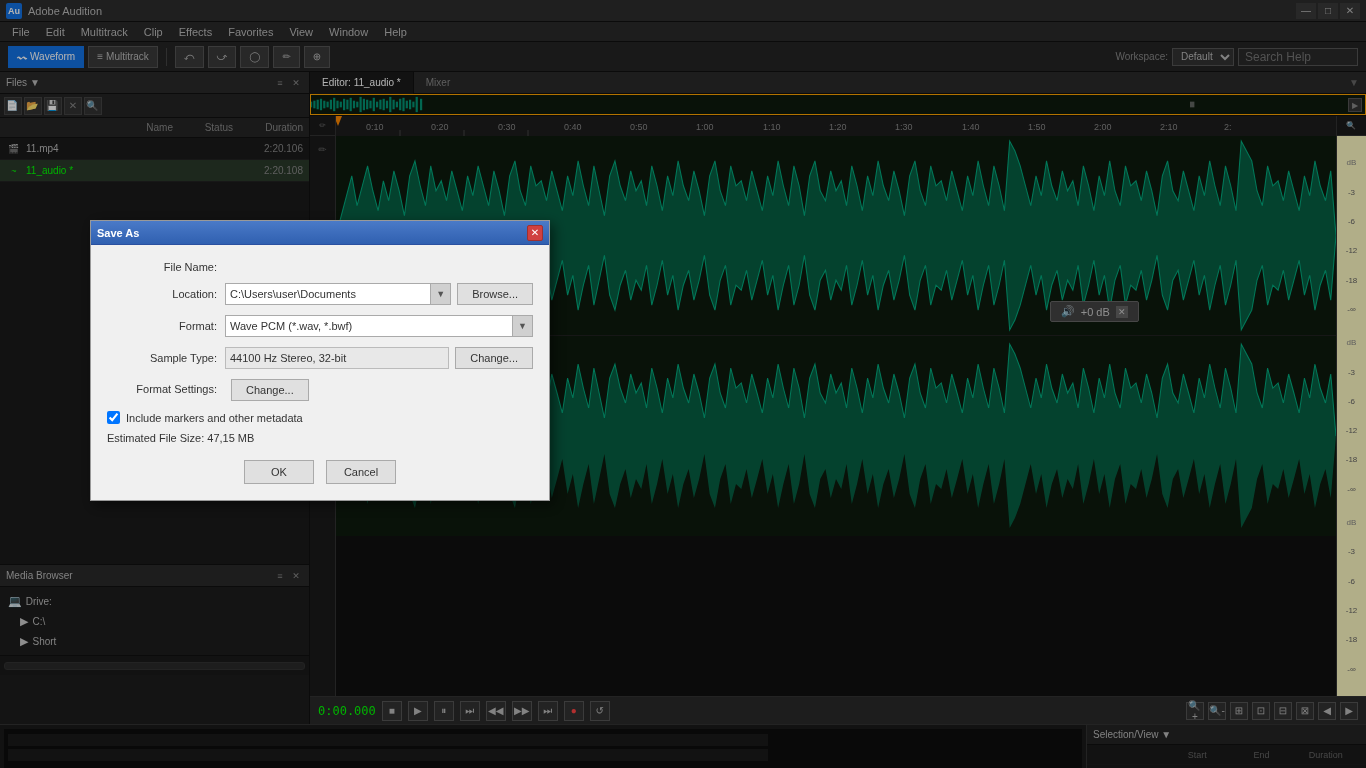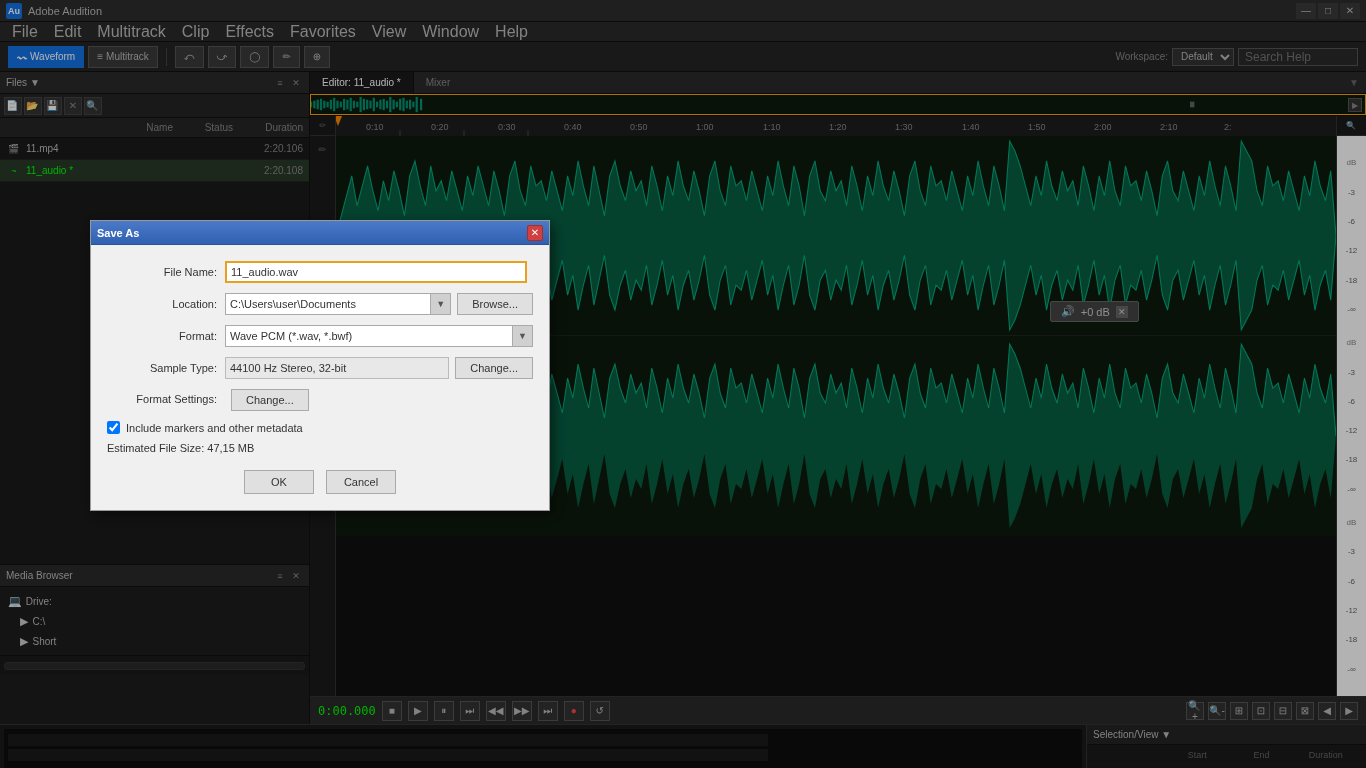--- a/index.html
+++ b/index.html
@@ -7,21 +7,21 @@
 
     
     #titlebar { height: 22px; background: #2d2d2d; display: flex; align-items: center; padding: 0 6px; border-bottom: 1px solid #111; }
     #titlebar .app-icon { width: 16px; height: 16px; background: #1473e6; border-radius: 2px; margin-right: 6px; display: flex; align-items: center; justify-content: center; color: white; font-size: 9px; font-weight: bold; }
     #titlebar .title-text { font-size: 11px; color: #bbb; flex: 1; }
     #titlebar .win-controls { display: flex; gap: 2px; }
     #titlebar .win-btn { width: 20px; height: 16px; background: #3a3a3a; border: none; color: #bbb; font-size: 10px; cursor: pointer; display: flex; align-items: center; justify-content: center; }
 
     
     #menubar { height: 20px; background: #2a2a2a; display: flex; align-items: center; padding: 0 4px; border-bottom: 1px solid #111; }
-    .menu-item { padding: 2px 8px; font-size: 16px; color: #bbb; cursor: pointer; }
+    .menu-item { padding: 2px 8px; font-size: 11px; color: #bbb; cursor: pointer; }
 
     
     #toolbar { height: 30px; background: #252525; display: flex; align-items: center; padding: 0 8px; border-bottom: 1px solid #111; gap: 4px; }
     .toolbar-btn { height: 22px; padding: 0 8px; background: #3a3a3a; border: 1px solid #555; color: #bbb; font-size: 10px; cursor: pointer; display: flex; align-items: center; gap: 3px; }
     .toolbar-btn.active { background: #1473e6; border-color: #1473e6; color: white; }
     .toolbar-separator { width: 1px; height: 18px; background: #444; margin: 0 4px; }
     .workspace-label { color: #888; font-size: 10px; margin-left: auto; }
     .workspace-select { background: #333; border: 1px solid #555; color: #bbb; font-size: 10px; padding: 1px 4px; height: 18px; }
     .search-box { background: #2a2a2a; border: 1px solid #555; color: #bbb; font-size: 12px; padding: 1px 6px; height: 18px; width: 120px; }
 
@@ -384,21 +384,21 @@
 
           <div class="waveform-ch2">
             <svg width="100%" height="100%" viewBox="0 0 950 200" preserveAspectRatio="none">
               <rect width="950" height="200" fill="#0d1a0d"></rect>
               <path d="M0,100 L5,85 L10,65 L15,45 L20,72 L25,52 L30,32 L35,57 L40,77 L45,47 L50,67 L55,38 L60,57 L65,82 L70,42 L75,28 L80,52 L85,72 L90,32 L95,57 L100,47 L105,67 L110,38 L115,57 L120,77 L125,42 L130,62 L135,32 L140,52 L145,72 L150,38 L155,57 L160,82 L165,42 L170,28 L175,57 L180,72 L185,32 L190,52 L195,47 L200,67 L205,38 L210,57 L215,77 L220,42 L225,62 L230,28 L235,52 L240,72 L245,32 L250,57 L255,82 L260,42 L265,28 L270,52 L275,67 L280,38 L285,57 L290,47 L295,72 L300,32 L305,52 L310,77 L315,42 L320,62 L325,28 L330,52 L335,67 L340,38 L345,57 L350,82 L355,42 L360,28 L365,57 L370,72 L375,32 L380,52 L385,47 L390,67 L395,38 L400,57 L405,77 L410,42 L415,62 L420,28 L425,52 L430,72 L435,32 L440,52 L445,82 L450,42 L455,28 L460,57 L465,67 L470,38 L475,57 L480,47 L485,72 L490,32 L495,52 L500,77 L505,42 L510,62 L515,28 L520,52 L525,67 L530,38 L535,57 L540,82 L545,42 L550,28 L555,57 L560,72 L565,32 L570,52 L575,47 L580,67 L585,38 L590,57 L595,77 L600,42 L605,62 L610,28 L615,52 L620,72 L625,32 L630,52 L635,77 L640,8 L645,18 L650,32 L655,52 L660,72 L665,42 L670,62 L675,28 L680,52 L685,67 L690,38 L695,57 L700,47 L705,72 L710,32 L715,52 L720,77 L725,42 L730,62 L735,28 L740,57 L745,72 L750,32 L755,52 L760,47 L765,67 L770,38 L775,57 L780,82 L785,42 L790,28 L795,57 L800,67 L805,38 L810,57 L815,77 L820,42 L825,62 L830,28 L835,52 L840,72 L845,32 L850,52 L855,77 L860,8 L865,18 L870,28 L875,57 L880,72 L885,32 L890,52 L895,47 L900,67 L905,38 L910,57 L915,77 L920,42 L925,62 L930,28 L935,52 L940,67 L945,38 L950,100 L950,100 L945,162 L940,133 L935,148 L930,172 L925,138 L920,158 L915,123 L910,143 L905,162 L900,133 L895,153 L890,148 L885,168 L880,128 L875,143 L870,172 L865,182 L860,192 L855,123 L850,148 L845,168 L840,128 L835,148 L830,172 L825,138 L820,158 L815,123 L810,143 L805,162 L800,133 L795,143 L790,172 L785,158 L780,118 L775,143 L770,162 L765,133 L760,153 L755,148 L750,168 L745,128 L740,143 L735,172 L730,138 L725,158 L720,123 L715,148 L710,168 L705,128 L700,153 L695,143 L690,162 L685,133 L680,148 L675,172 L670,138 L665,158 L660,128 L655,148 L650,168 L645,182 L640,192 L635,123 L630,148 L625,168 L620,128 L615,148 L610,172 L605,138 L600,158 L595,123 L590,143 L585,162 L580,133 L575,153 L570,148 L565,168 L560,128 L555,143 L550,172 L545,158 L540,118 L535,143 L530,162 L525,133 L520,148 L515,172 L510,138 L505,158 L500,123 L495,148 L490,168 L485,128 L480,153 L475,143 L470,162 L465,133 L460,143 L455,172 L450,158 L445,118 L440,148 L435,168 L430,128 L425,148 L420,172 L415,138 L410,158 L405,123 L400,143 L395,162 L390,133 L385,153 L380,148 L375,168 L370,128 L365,143 L360,172 L355,158 L350,118 L345,143 L340,162 L335,133 L330,148 L325,172 L320,138 L315,158 L310,123 L305,148 L300,168 L295,128 L290,153 L285,143 L280,162 L275,133 L270,148 L265,172 L260,158 L255,118 L250,143 L245,168 L240,128 L235,148 L230,172 L225,138 L220,158 L215,123 L210,143 L205,162 L200,133 L195,153 L190,148 L185,168 L180,128 L175,143 L170,172 L165,158 L160,118 L155,143 L150,162 L145,128 L140,148 L135,168 L130,138 L125,158 L120,123 L115,143 L110,162 L105,133 L100,153 L95,143 L90,168 L85,128 L80,148 L75,172 L70,158 L65,118 L60,143 L55,162 L50,133 L45,153 L40,123 L35,143 L30,168 L25,148 L20,128 L15,155 L10,135 L5,115 L0,100 Z" fill="#00c896" opacity="0.4"></path>
               <path d="M0,100 L5,85 L10,65 L15,45 L20,72 L25,52 L30,32 L35,57 L40,77 L45,47 L50,67 L55,38 L60,57 L65,82 L70,42 L75,28 L80,52 L85,72 L90,32 L95,57 L100,47 L105,67 L110,38 L115,57 L120,77 L125,42 L130,62 L135,32 L140,52 L145,72 L150,38 L155,57 L160,82 L165,42 L170,28 L175,57 L180,72 L185,32 L190,52 L195,47 L200,67 L205,38 L210,57 L215,77 L220,42 L225,62 L230,28 L235,52 L240,72 L245,32 L250,57 L255,82 L260,42 L265,28 L270,52 L275,67 L280,38 L285,57 L290,47 L295,72 L300,32 L305,52 L310,77 L315,42 L320,62 L325,28 L330,52 L335,67 L340,38 L345,57 L350,82 L355,42 L360,28 L365,57 L370,72 L375,32 L380,52 L385,47 L390,67 L395,38 L400,57 L405,77 L410,42 L415,62 L420,28 L425,52 L430,72 L435,32 L440,52 L445,82 L450,42 L455,28 L460,57 L465,67 L470,38 L475,57 L480,47 L485,72 L490,32 L495,52 L500,77 L505,42 L510,62 L515,28 L520,52 L525,67 L530,38 L535,57 L540,82 L545,42 L550,28 L555,57 L560,72 L565,32 L570,52 L575,47 L580,67 L585,38 L590,57 L595,77 L600,42 L605,62 L610,28 L615,52 L620,72 L625,32 L630,52 L635,77 L640,8 L645,18 L650,32 L655,52 L660,72 L665,42 L670,62 L675,28 L680,52 L685,67 L690,38 L695,57 L700,47 L705,72 L710,32 L715,52 L720,77 L725,42 L730,62 L735,28 L740,57 L745,72 L750,32 L755,52 L760,47 L765,67 L770,38 L775,57 L780,82 L785,42 L790,28 L795,57 L800,67 L805,38 L810,57 L815,77 L820,42 L825,62 L830,28 L835,52 L840,72 L845,32 L850,52 L855,77 L860,8 L865,18 L870,28 L875,57 L880,72 L885,32 L890,52 L895,47 L900,67 L905,38 L910,57 L915,77 L920,42 L925,62 L930,28 L935,52 L940,67 L945,38 L950,100" fill="none" stroke="#00c896" stroke-width="1" opacity="0.8"></path>
             </svg>
           </div>
         </div>
 
-        <div style="width:30px;background:#ffffff;border-left:1px solid #333;display:flex;flex-direction:column;justify-content:space-evenly;align-items:center;padding:2px 0;">
+        <div style="width:30px;background:#fef9c3;border-left:1px solid #333;display:flex;flex-direction:column;justify-content:space-evenly;align-items:center;padding:2px 0;">
           <span style="font-size:8px;color:#888;">dB</span>
           <span style="font-size:8px;color:#666;">-3</span>
           <span style="font-size:8px;color:#666;">-6</span>
           <span style="font-size:8px;color:#666;">-12</span>
           <span style="font-size:8px;color:#666;">-18</span>
           <span style="font-size:8px;color:#666;">-∞</span>
           <span style="font-size:8px;color:#888;margin-top:4px;">dB</span>
           <span style="font-size:8px;color:#666;">-3</span>
           <span style="font-size:8px;color:#666;">-6</span>
           <span style="font-size:8px;color:#666;">-12</span>
@@ -493,21 +493,20 @@
 <div id="dialog-overlay">
   <div id="save-dialog">
     <div class="dialog-titlebar">
       <span class="dialog-title">Save As</span>
       <button class="dialog-close">✕</button>
     </div>
     <div class="dialog-body">
 
       <div class="dialog-row">
         <span class="dialog-label">File Name:</span>
-        <input type="text" class="dialog-input" value="11_audio.wav" style="">
         <div style="width:6px;"></div>
       </div>
 
       <div class="dialog-row">
         <span class="dialog-label">Location:</span>
         <div class="dialog-select-wrap">
           <select class="dialog-select">
             <option>C:\Users\user\Documents</option>
           </select>
           <div class="dialog-select-arrow">▼</div>

